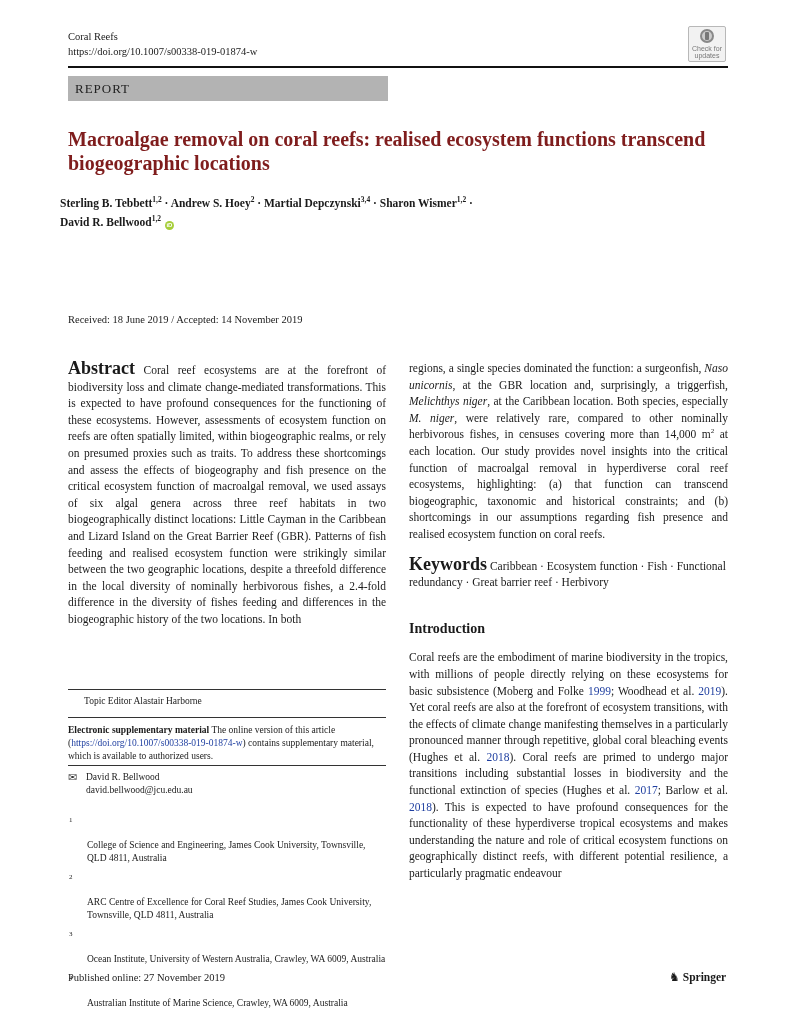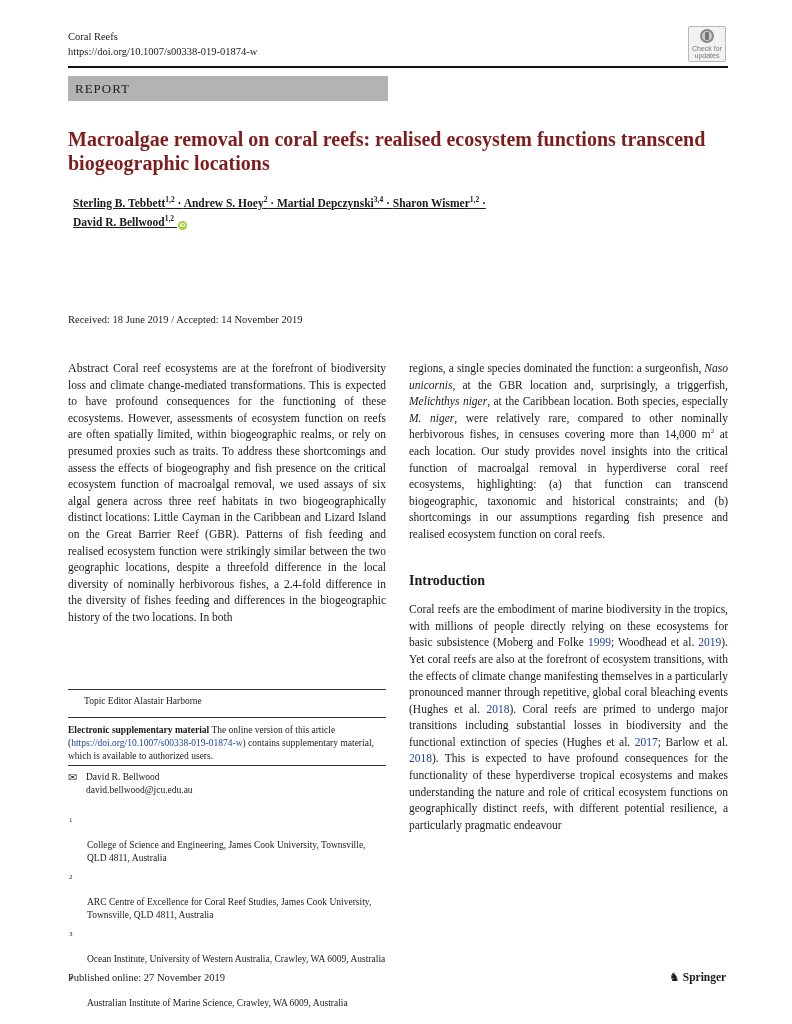--- a/index.html
+++ b/index.html
@@ -30,34 +30,34 @@
       left: 68px; top: 68px; width: 320px; height: 25px; background: #b3b3b3;
       font-size: 13px; letter-spacing: 1px; line-height: 25px; padding-left: 7px; box-sizing: border-box;
       color: #222;
       margin-top: 8px;
     }
     .title {
       left: 68px; top: 127px; width: 660px; font-size: 20px; font-weight: bold;
       line-height: 24px; color: #7f1d1d;
     }
     .authors {
-      left: 73px; top: 194px; width: 660px; font-size: 11.5px; font-weight: bold; line-height: 19px; text-decoration: underline;
+      left: 60px; top: 194px; width: 660px; font-size: 11.5px; font-weight: bold; line-height: 19px;
     }
     .authors sup { font-size: 7.5px; line-height: 0; }
     .orcid {
       display: inline-block; width: 9px; height: 9px; border-radius: 50%; background: #a6ce39;
       vertical-align: -1px; margin-left: 1px; color: #fff; font-size: 6px; line-height: 9px;
       text-align: center; font-family: "Liberation Sans", sans-serif; font-weight: bold;
     }
     .dates { left: 68px; top: 312px; font-size: 10.5px; line-height: 15px; }
     .col { font-size: 11.5px; line-height: 16.6px; text-align: justify; }
     .col-left { left: 68px; top: 360px; width: 318px; }
     .col-right { left: 409px; top: 360px; width: 319px; }
     .col p { margin: 0; }
-    .lead { font-weight: normal; font-size: 12px; }
+    .lead { font-weight: bold; font-size: 18px; }
     .kw { margin-top: 13px !important; text-align: left; }
     .intro-heading { font-weight: bold; font-size: 14px; margin-top: 30px !important; margin-bottom: 12px !important; text-align: left; }
     .cite { color: #1f3fa0; }
     .rule { height: 1px; background: #333; }
     .footnotes { left: 68px; width: 318px; font-size: 9.5px; line-height: 13px; }
     .fn-editor { top: 695px; margin-left: 16px; }
     .fn-supp { top: 724px; }
     .fn-supp a { color: #1f3fa0; text-decoration: none; }
     .fn-contact { top: 771px; }
     .fn-affil { top: 815px; }
@@ -102,20 +102,21 @@
   <div>Received: 18 June 2019 / Accepted: 14 November 2019</div>
 </div>
 
 <div class="abs col col-left">
   <p><span class="lead">Abstract</span> <span>Coral reef ecosystems are at the forefront of biodiversity loss and climate change-mediated transformations. This is expected to have profound consequences for the functioning of these ecosystems. However, assessments of ecosystem function on reefs are often spatially limited, within biogeographic realms, or rely on presumed proxies such as traits. To address these shortcomings and assess the effects of biogeography and fish presence on the critical ecosystem function of macroalgal removal, we used assays of six algal genera across three reef habitats in two biogeographically distinct locations: Little Cayman in the Caribbean and Lizard Island on the Great Barrier Reef (GBR). Patterns of fish feeding and realised ecosystem function were strikingly similar between the two geographic locations, despite a threefold difference in the local diversity of nominally herbivorous fishes, a 2.4-fold difference in the diversity of fishes feeding and differences in the biogeographic history of the two locations. In both</span></p>
 </div>
 
 <div class="abs col col-right">
   <p><span>regions, a single species dominated the function: a surgeonfish, </span><i>Naso unicornis</i><span>, at the GBR location and, surprisingly, a triggerfish, </span><i>Melichthys niger</i><span>, at the Caribbean location. Both species, especially </span><i>M. niger</i><span>, were relatively rare, compared to other nominally herbivorous fishes, in censuses covering more than 14,000 m</span><sup style="font-size:7px;line-height:0">2</sup><span> at each location. Our study provides novel insights into the critical function of macroalgal removal in hyperdiverse coral reef ecosystems, highlighting: (a) that function can transcend biogeographic, taxonomic and historical constraints; and (b) shortcomings in our assumptions regarding fish presence and realised ecosystem function on coral reefs.</span></p>
 
+  <p class="kw"><span class="lead">Keywords</span> <span>Caribbean · Ecosystem function · Fish · Functional redundancy · Great barrier reef · Herbivory</span></p>
 
   <p class="intro-heading">Introduction</p>
 
   <p><span>Coral reefs are the embodiment of marine biodiversity in the tropics, with millions of people directly relying on these ecosystems for basic subsistence (Moberg and Folke </span><span class="cite">1999</span><span>; Woodhead et al. </span><span class="cite">2019</span><span>). Yet coral reefs are also at the forefront of ecosystem transitions, with the effects of climate change manifesting themselves in a particularly pronounced manner through repetitive, global coral bleaching events (Hughes et al. </span><span class="cite">2018</span><span>). Coral reefs are primed to undergo major transitions including substantial losses in biodiversity and the functional extinction of species (Hughes et al. </span><span class="cite">2017</span><span>; Barlow et al. </span><span class="cite">2018</span><span>). This is expected to have profound consequences for the functionality of these hyperdiverse tropical ecosystems and makes understanding the nature and role of critical ecosystem functions on geographically distinct reefs, with different potential resilience, a particularly pragmatic endeavour</span></p>
 </div>
 
 <div class="abs rule" style="left:68px; top:689px; width:318px;"></div>
 <div class="abs footnotes fn-editor">Topic Editor Alastair Harborne</div>
 <div class="abs rule" style="left:68px; top:717px; width:318px;"></div>
 <div class="abs footnotes fn-supp">

